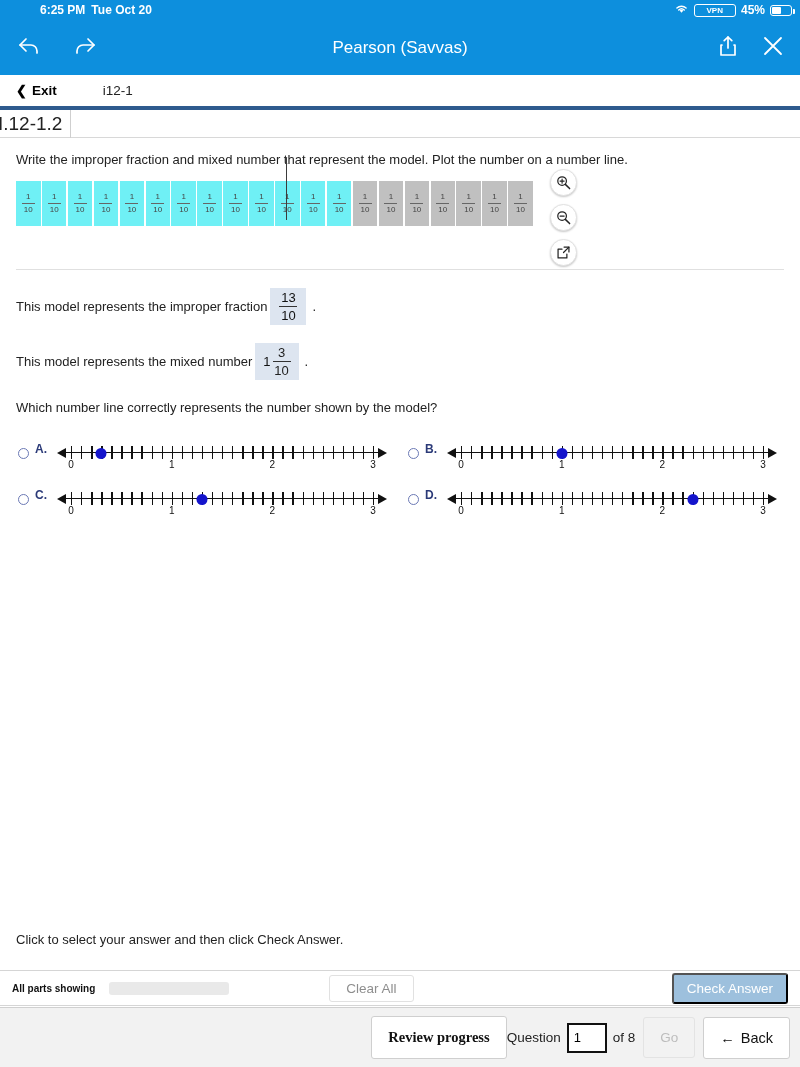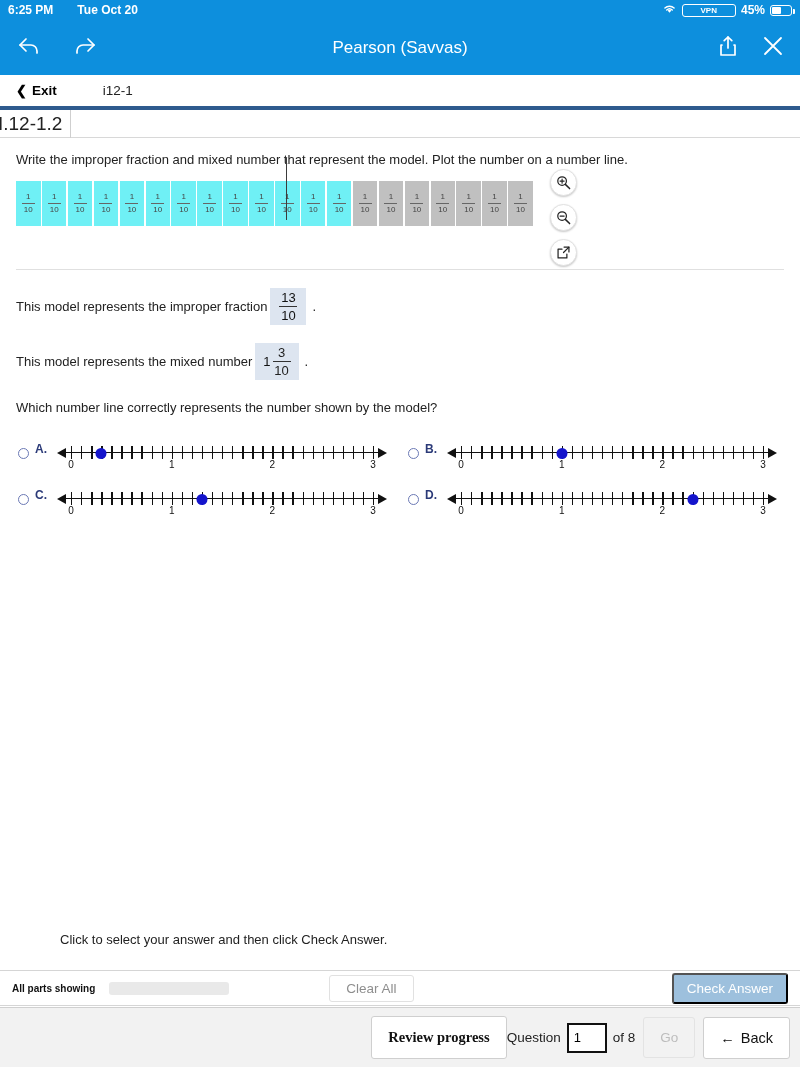--- a/index.html
+++ b/index.html
@@ -9,25 +9,25 @@
     background: #ffffff;
     overflow: hidden;
   }
 
   
   .statusbar {
     height: 20px; background: #0d8fdd; color: #fff;
     display: flex; align-items: center; justify-content: space-between;
     padding: 0 8px; font-size: 12px; font-weight: bold;
   }
-  .sb-left { display: flex; align-items: flex-end; gap: 24px; }
+  .sb-left { display: flex; align-items: flex-end; gap: 6px; margin-left: 32px; }
   .sb-right { display: flex; align-items: center; gap: 5px; font-size: 12px; }
   .vpn-badge {
     border: 1.4px solid #fff; border-radius: 3px;
-    font-size: 8px; padding: 0 18px; line-height: 11px; font-weight: bold;
+    font-size: 8px; padding: 0 12px; line-height: 11px; font-weight: bold;
   }
   .battery {
     width: 22px; height: 11px; border: 1.4px solid #fff; border-radius: 3px;
     position: relative; display: inline-block;
   }
   .battery::after {
     content: ""; position: absolute; right: -3.5px; top: 3px;
     width: 2px; height: 5px; background: #fff; border-radius: 0 1px 1px 0;
   }
   .battery-fill { position: absolute; left: 1px; top: 1px; bottom: 1px; width: 45%; background: #fff; border-radius: 1px; }
@@ -149,21 +149,21 @@
   .nl-tick { position: absolute; top: 7px; width: 1.4px; height: 13px; background: #111; }
   .nl-label { position: absolute; top: 20px; font-size: 10px; color: #111; transform: translateX(-50%); }
   .nl-dot {
     position: absolute; top: 8.5px; width: 11px; height: 11px; border-radius: 50%;
     background: #1414cc; transform: translateX(-50%);
   }
 
   
   .footer-hint {
     position: absolute; left: 0; right: 0; top: 932px;
-    font-size: 13px; color: #222; padding: 0 16px; margin-left: 44px;
+    font-size: 13px; color: #222; padding: 0 16px;
   }
   .status-strip {
     position: absolute; left: 0; right: 0; top: 970px; height: 36px;
     border-top: 1px solid #d5d5d5; border-bottom: 1px solid #d5d5d5;
     display: flex; align-items: center; padding: 0 12px; background: #fff;
   }
   .parts-label { font-size: 10px; font-weight: bold; color: #111; }
   .progress-track { width: 120px; height: 13px; background: #e9e9e9; border-radius: 3px; margin-left: 14px; }
   .progress-fill { height: 100%; width: 100%; background: #4a7db5; border-radius: 3px; }
   .clear-all {

